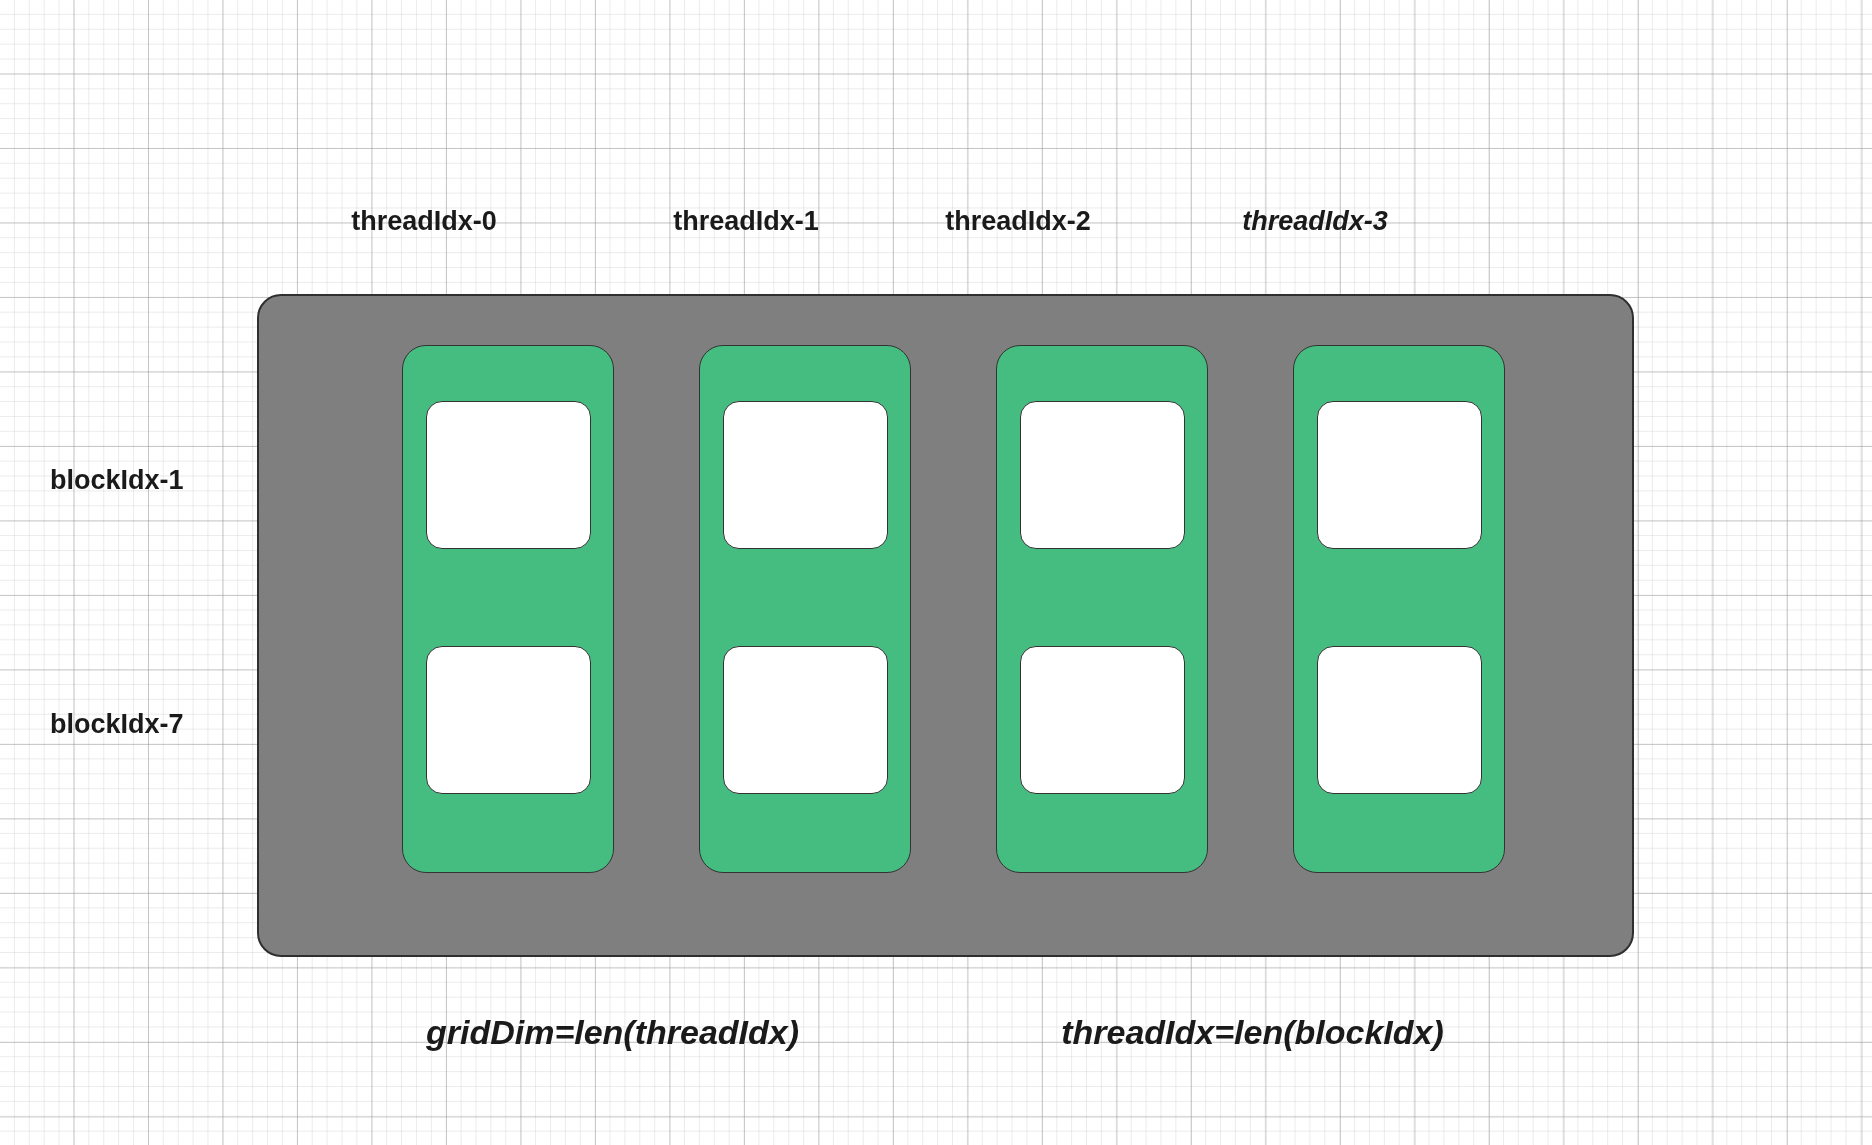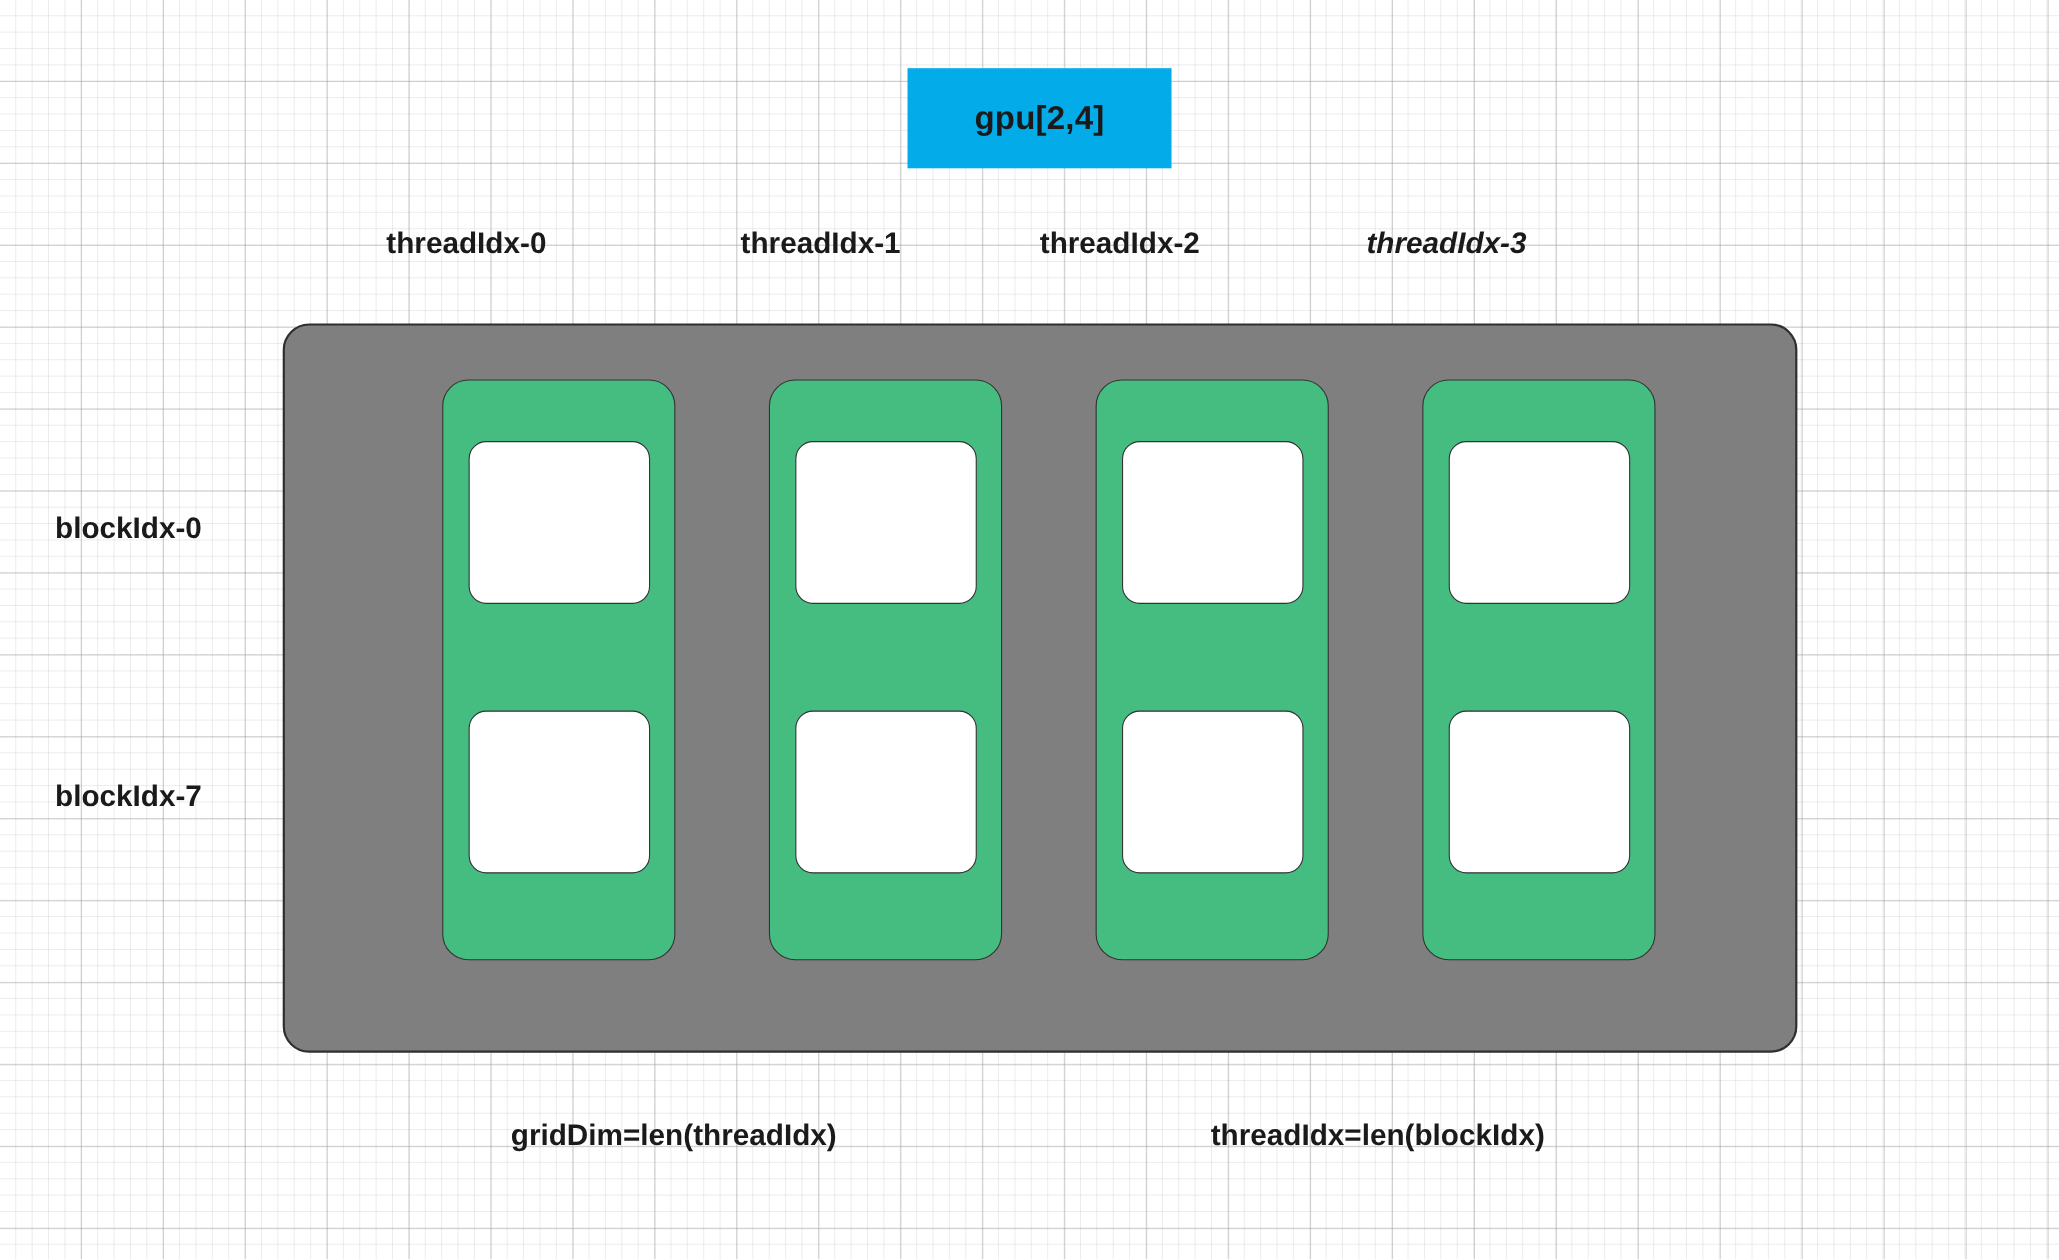--- a/index.html
+++ b/index.html
@@ -116,41 +116,39 @@
   .block-cell.row-0 { top: 55px; }
   .block-cell.row-1 { top: 300px; }
 
   
   .caption {
     position: absolute;
     top: 1010px;
     height: 44px;
     line-height: 44px;
     text-align: center;
-    font-size: 27px;
+    font-size: 34px;
     font-weight: bold;
     color: #1a1a1a;
     white-space: nowrap;
+    font-style: italic;
   }
 </style>
 </head>
 <body>
 
 <div id="canvas">
 
-  <div class="gpu-box">
-    <span class="gpu-label">gpu[2,4]</span>
-  </div>
 
   <div class="col-header" style="left:318px; width:212px;">threadIdx-0</div>
   <div class="col-header" style="left:640px; width:212px;">threadIdx-1</div>
   <div class="col-header" style="left:912px; width:212px;">threadIdx-2</div>
   <div class="col-header" style="left:1209px; width:212px;font-style:italic;">threadIdx-3</div>
 
-  <div class="row-label" style="top:460px;">blockIdx-0</div>
+  <div class="row-label" style="top:460px;">blockIdx-1</div>
   <div class="row-label" style="top:704px;">blockIdx-7</div>
 
   <div class="gpu-container">
 
     <div class="thread-col" style="left:143px;">
       <div class="block-cell row-0"></div>
       <div class="block-cell row-1"></div>
     </div>
 
     <div class="thread-col" style="left:440px;">

